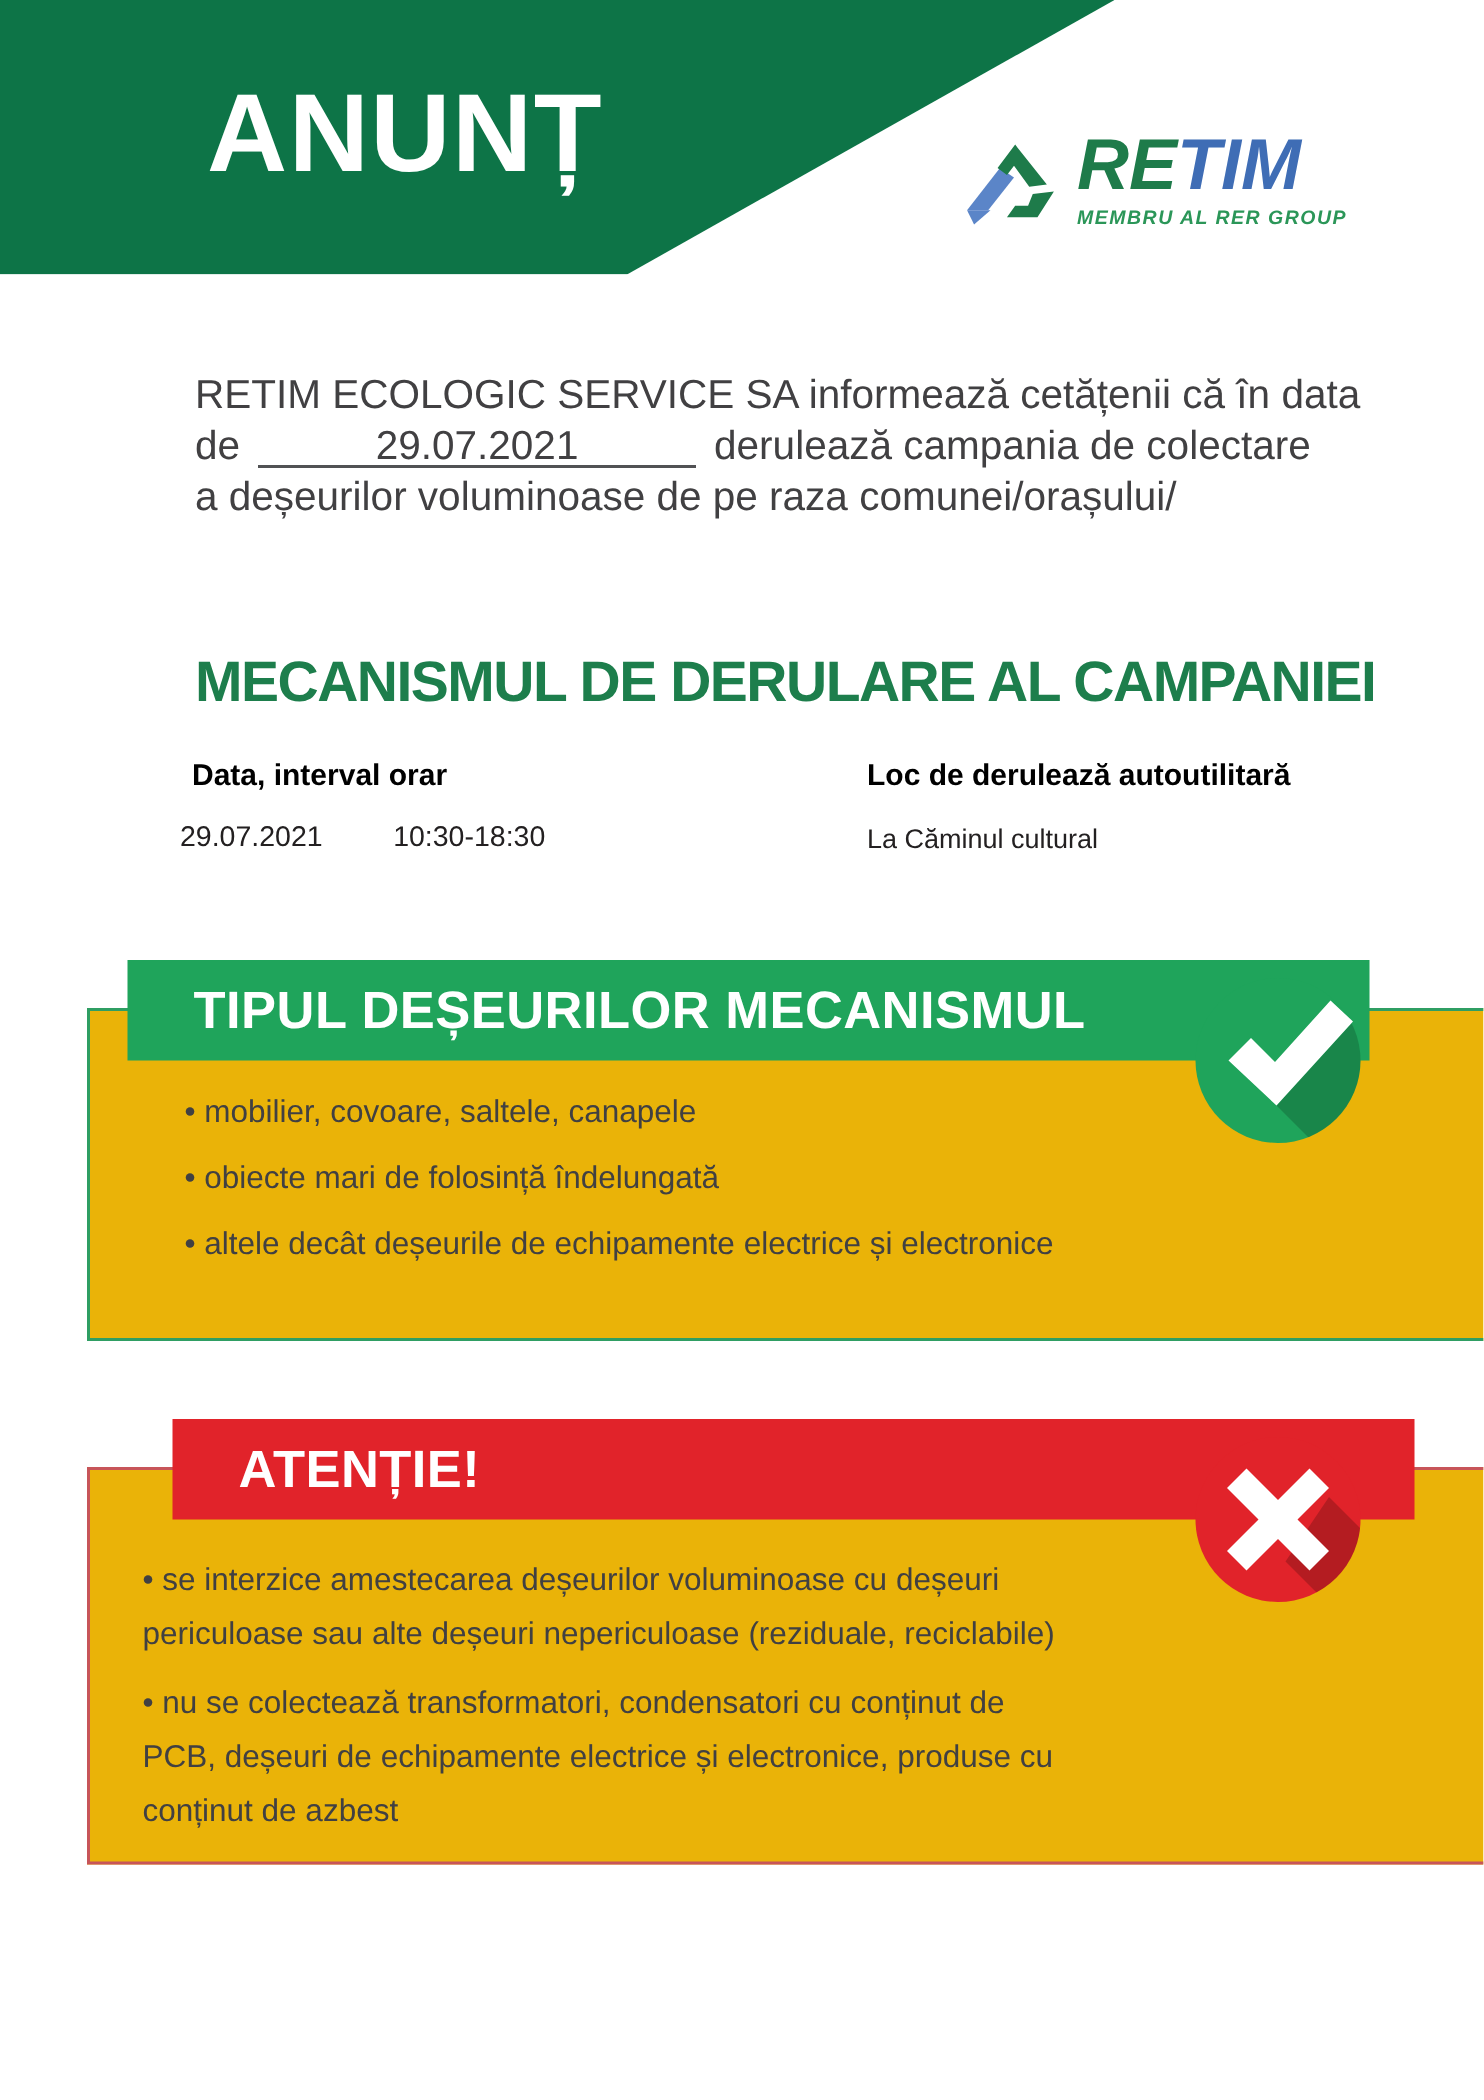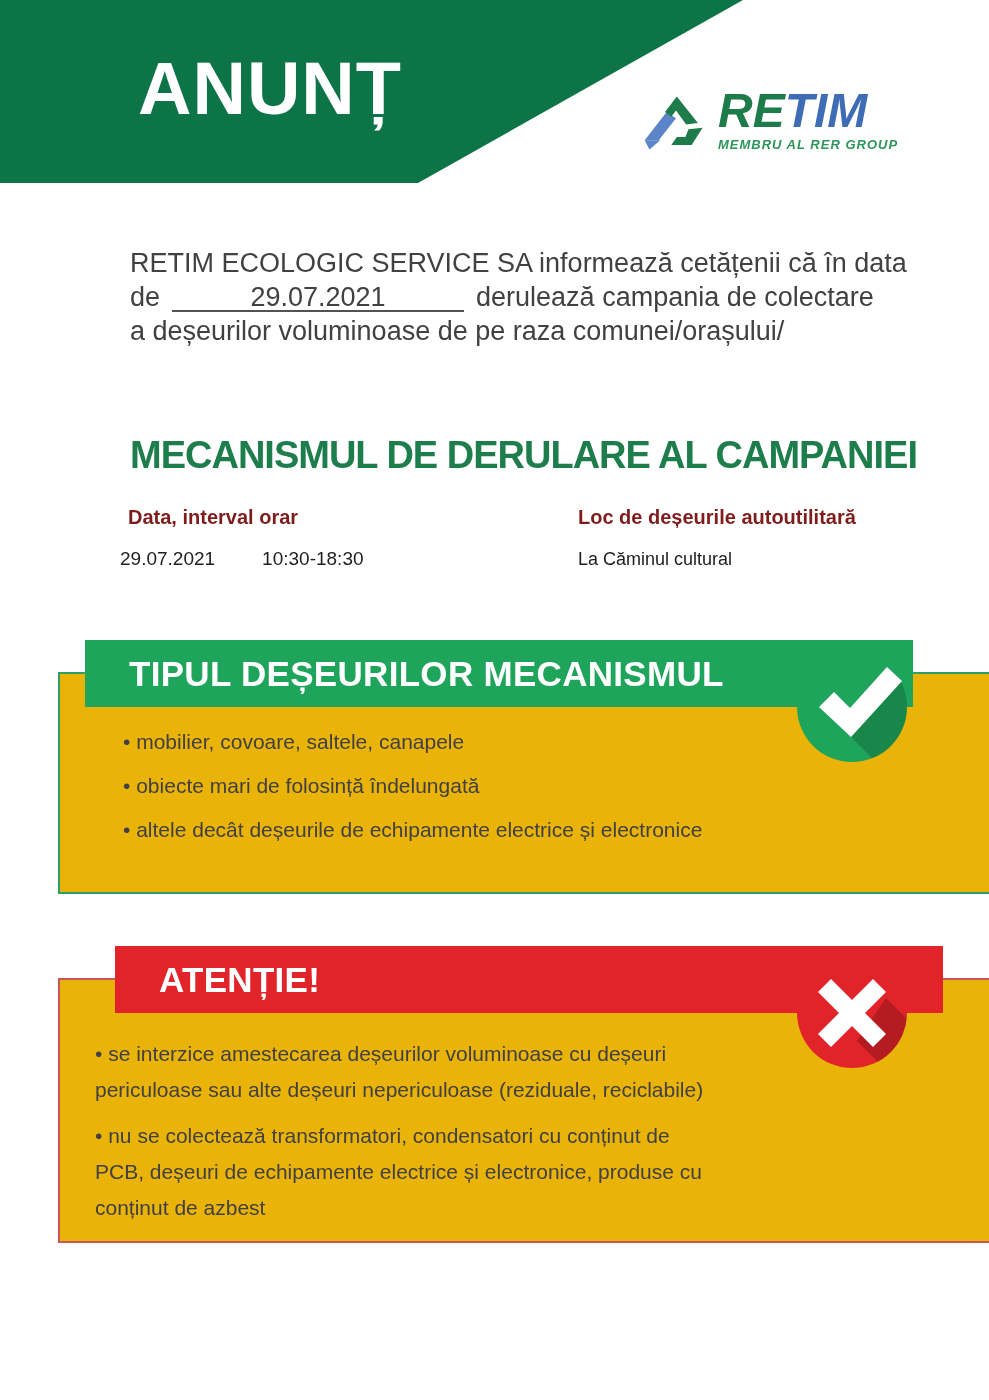--- a/index.html
+++ b/index.html
@@ -43,21 +43,21 @@
   
   .section-title {
     position:absolute; left:130px; top:434px;
     font-size:38px; font-weight:700; color:#1d7e4c; letter-spacing:-1px;
   }
 
   
   .schedule { position:absolute; left:120px; top:506px; width:830px; }
   .sched-col1 { position:absolute; left:0; top:0; }
   .sched-col2 { position:absolute; left:458px; top:0; }
-  .sched-header { font-size:20px; font-weight:700; color:#7f1d1d; margin-left:8px; }
+  .sched-header { font-size:20px; font-weight:700; color:#000000; margin-left:8px; }
   .sched-col2 .sched-header { margin-left:0; }
   .sched-values { margin-top:19px; display:flex; gap:47px; font-size:19px; color:#232021; }
   .sched-location { margin-top:20px; font-size:18px; color:#232021; }
 
   
   .card { position:absolute; left:58px; width:943px; background:#eab308; box-sizing:border-box; }
   .card-green { top:672px; height:222px; border:2px solid #2f9e63; }
   .card-red   { top:978px; height:265px; border:2px solid #c75559; }
 
   .bar {
@@ -113,21 +113,21 @@
 
   <div class="schedule">
     <div class="sched-col1">
       <div class="sched-header">Data, interval orar</div>
       <div class="sched-values">
         <span>29.07.2021</span>
         <span>10:30-18:30</span>
       </div>
     </div>
     <div class="sched-col2">
-      <div class="sched-header">Loc de deșeurile autoutilitară</div>
+      <div class="sched-header">Loc de derulează autoutilitară</div>
       <div class="sched-location">La Căminul cultural</div>
     </div>
   </div>
 
   <div class="card card-green">
     <ul>
       <li class="simple">mobilier, covoare, saltele, canapele</li>
       <li class="simple">obiecte mari de folosință îndelungată</li>
       <li class="simple">altele decât deșeurile de echipamente electrice și electronice</li>
     </ul>

